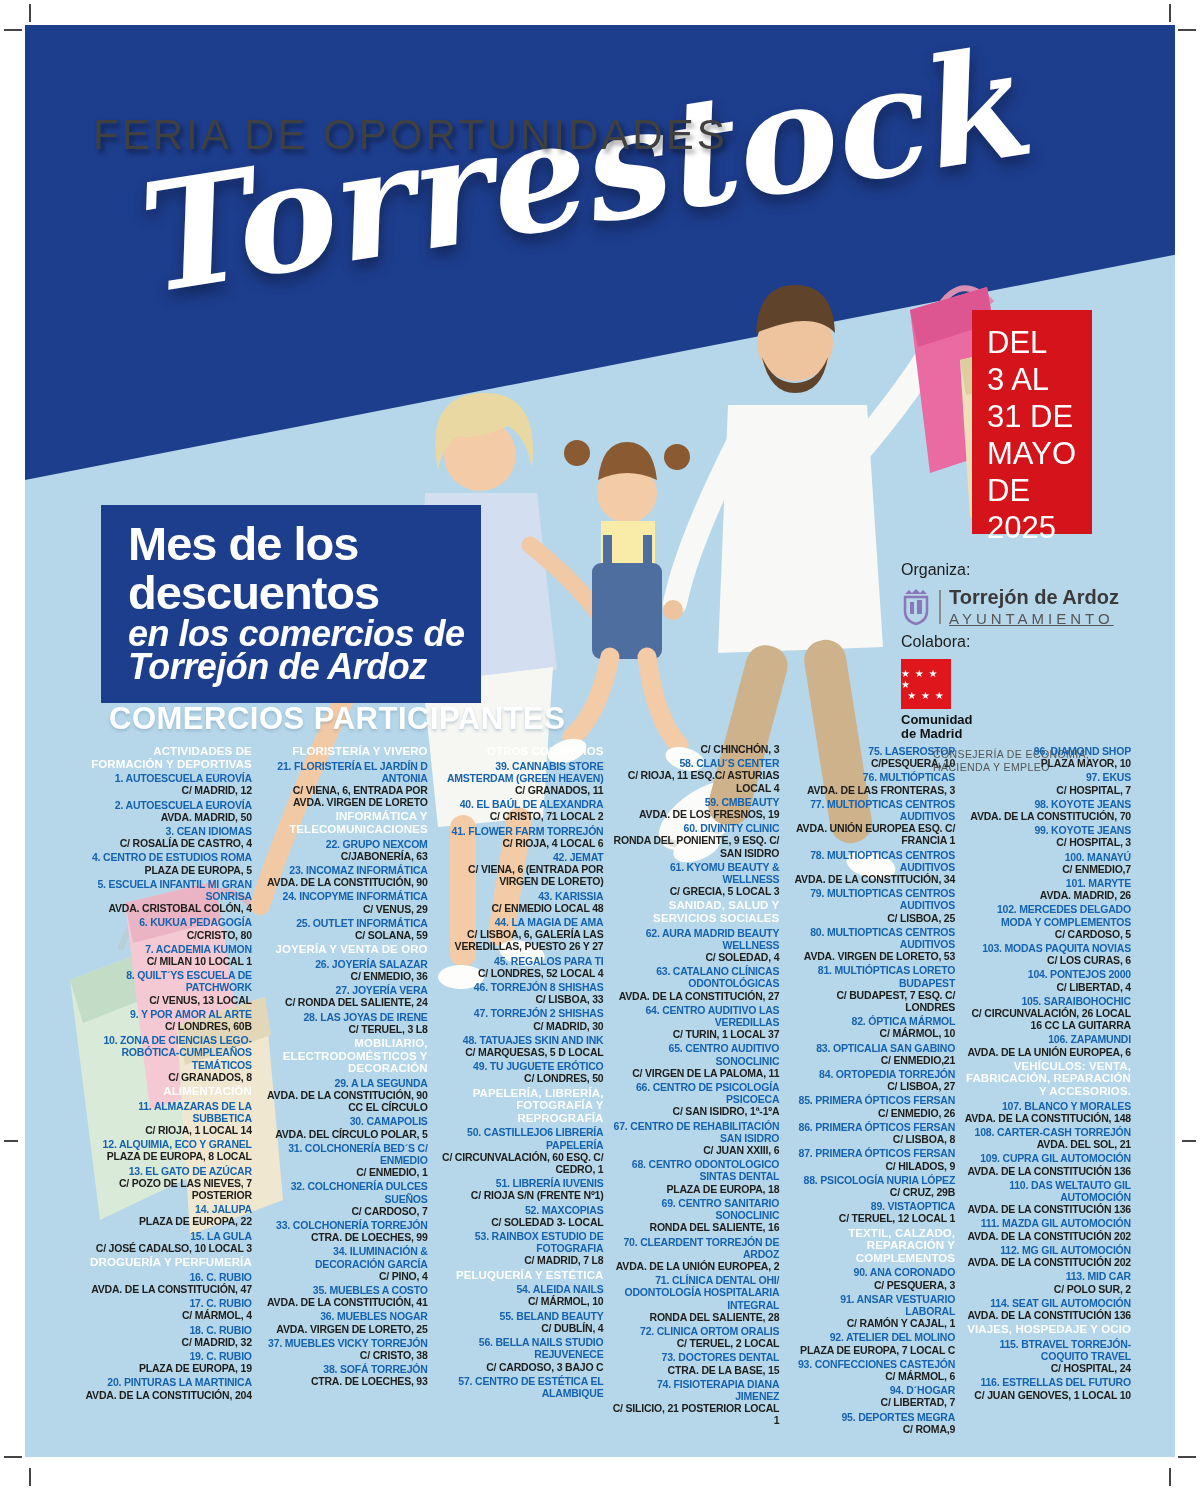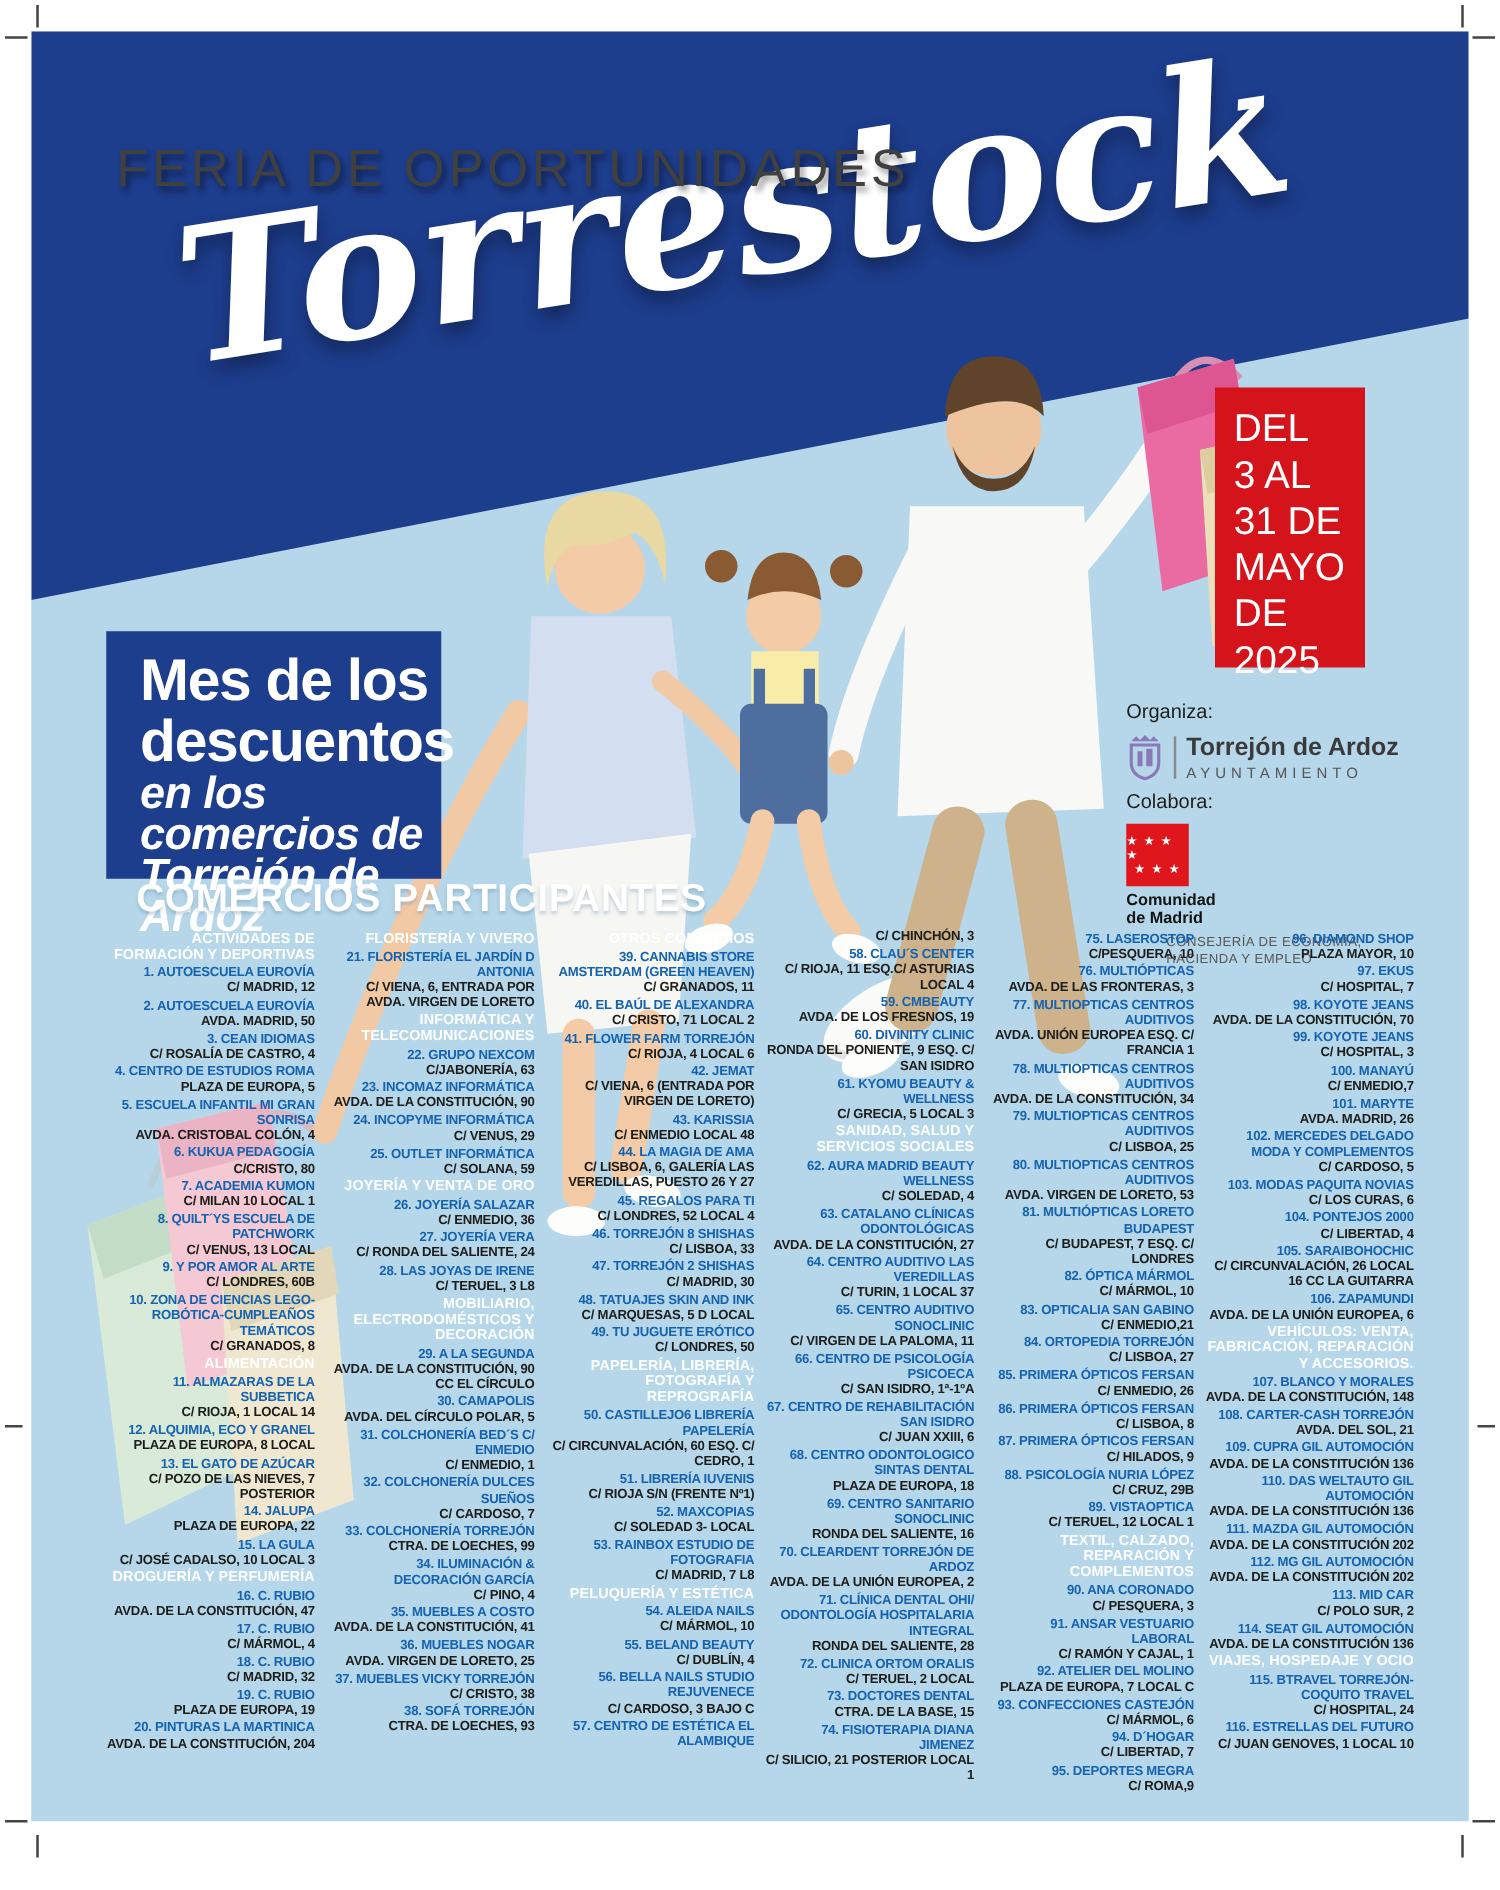--- a/index.html
+++ b/index.html
@@ -12,30 +12,30 @@
   .kicker{position:absolute;left:68px;top:86px;z-index:4;color:#404040;font-weight:normal;
     font-size:42px;letter-spacing:3px;text-shadow:3px 4px 5px rgba(0,0,0,.45);}
   .brand{position:absolute;left:105px;top:128px;width:900px;z-index:2;color:#fff;
     font-family:"DejaVu Serif","Liberation Serif",serif;font-style:italic;font-weight:bold;
     font-size:150px;transform:rotate(-9deg);transform-origin:left top;
     text-shadow:0 8px 14px rgba(0,0,0,.35);white-space:nowrap;}
   .photo{position:absolute;left:0;top:0;width:1150px;height:1432px;z-index:3;}
   .datebox{position:absolute;left:947px;top:285px;width:120px;height:224px;background:#d5131a;
     z-index:4;color:#fff;font-weight:normal;font-size:31px;line-height:37px;padding:14px 0 0 15px;
     box-sizing:border-box;}
-  .promo{position:absolute;left:60px;top:480px;width:268px;height:198px;background:#1d3d8d;
+  .promo{position:absolute;left:76px;top:480px;width:380px;height:198px;background:#1d3d8d;
     z-index:4;color:#fff;padding:14px 0 0 27px;box-sizing:border-box;}
   .promo .big{font-size:47px;font-weight:bold;line-height:49px;letter-spacing:-1px;}
   .promo .small{font-size:36px;font-weight:bold;line-height:33px;letter-spacing:-0.5px;font-style:italic;}
   .organiza{position:absolute;left:876px;top:536px;z-index:4;color:#1d1d1b;}
   .org-label{font-size:16px;margin-bottom:8px;}
   .org-row{display:flex;align-items:center;gap:8px;}
   .org-sep{width:2px;height:34px;background:#8a8a8a;}
   .org-name{font-size:20px;font-weight:bold;color:#3a3a3a;line-height:20px;}
-  .org-sub{font-size:12px;letter-spacing:4px;color:#555;margin-top:3px;}
+  .org-sub{font-size:15px;letter-spacing:4px;color:#555;margin-top:3px;text-decoration:underline;}
   .colabora{position:absolute;left:876px;top:608px;z-index:4;color:#1d1d1b;}
   .flag{width:50px;height:50px;background:#e0161d;margin-top:8px;display:flex;flex-direction:column;
     justify-content:center;align-items:center;color:#fff;font-size:10px;line-height:11px;letter-spacing:1px;}
   .cdm-name{font-size:13px;font-weight:bold;color:#111;line-height:14px;margin-top:4px;}
   .dept{font-size:10.5px;color:#555;letter-spacing:.4px;line-height:13px;margin-top:7px;margin-left:32px;}
   .sectitle{position:absolute;left:84px;top:676px;z-index:4;color:#fff;font-weight:bold;
     font-size:31px;letter-spacing:.5px;text-shadow:0 2px 3px rgba(90,130,160,.35);}
   .cols{position:absolute;left:60px;top:718px;width:1046px;z-index:4;display:flex;gap:9px;text-align:right;}
   .col{flex:1 1 0;min-width:0;}
   .cat{color:#fff;font-weight:bold;font-size:11.5px;line-height:12.6px;letter-spacing:.1px;

